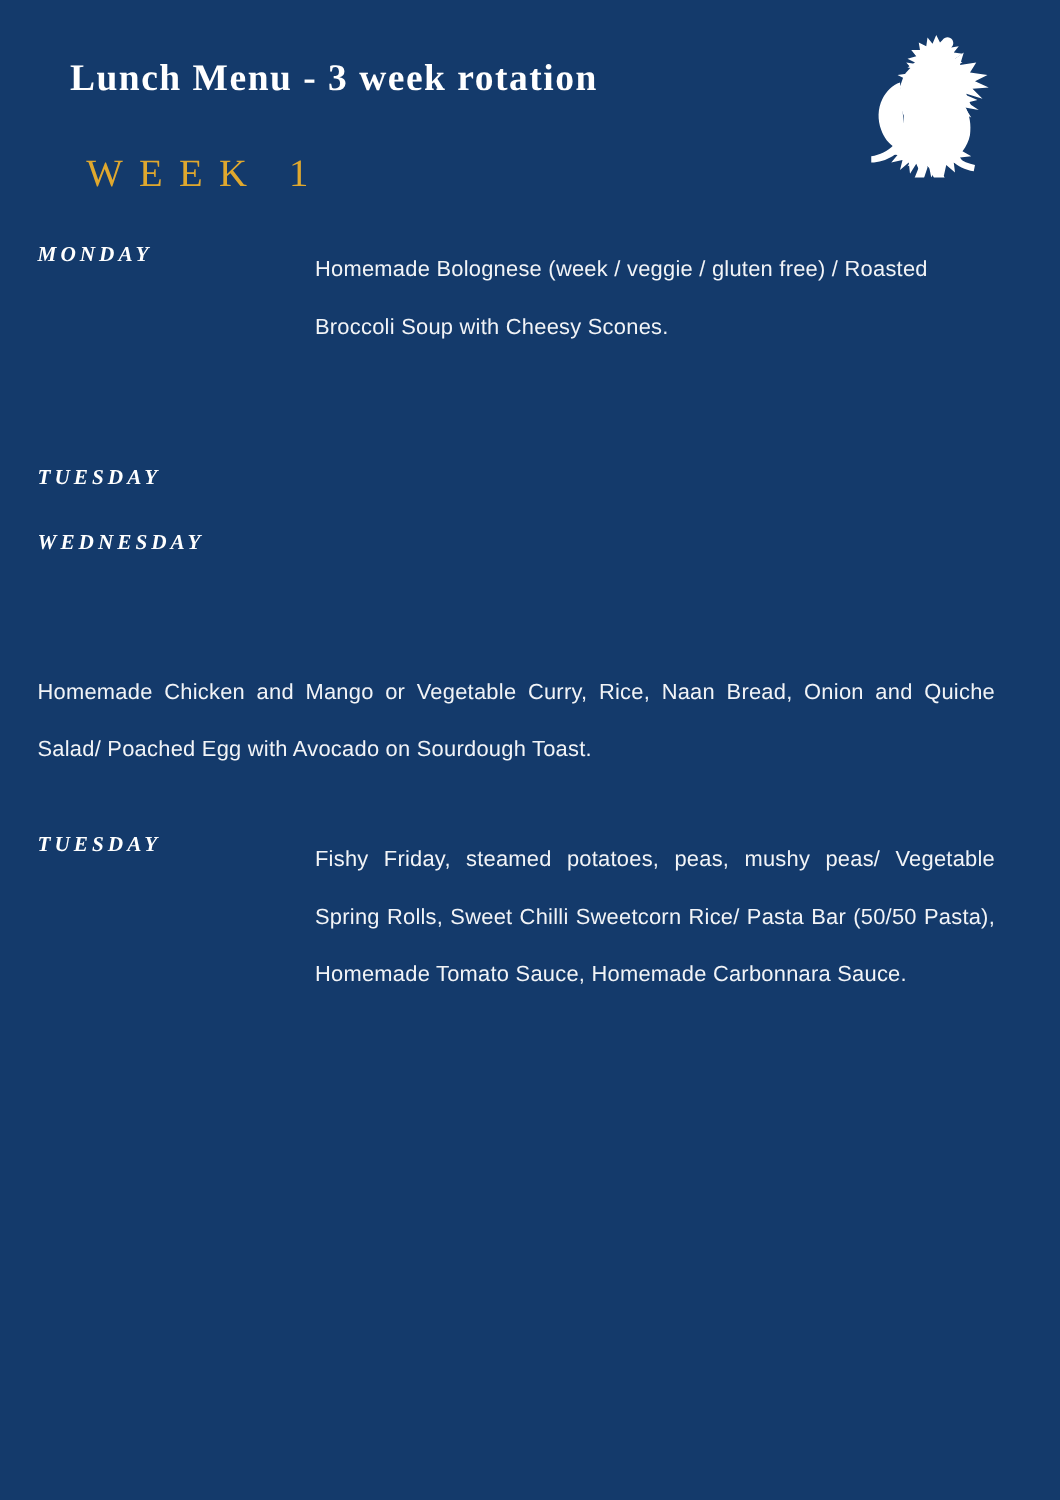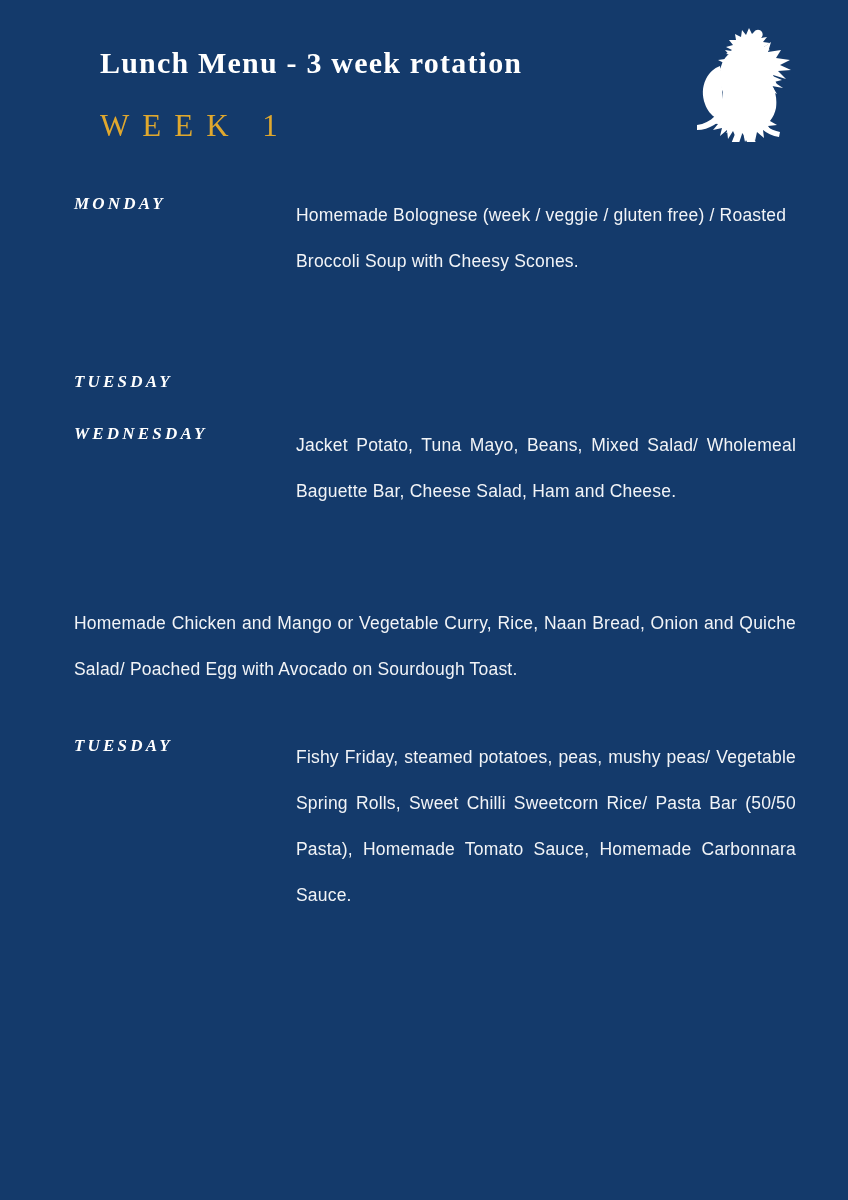--- a/index.html
+++ b/index.html
@@ -12,21 +12,20 @@
     background: #12386b;
     font-family: "Liberation Sans", sans-serif;
     overflow: hidden;
   }
   .page {
     position: relative;
     width: 848px;
     height: 1200px;
     background: #143a6b;
     box-sizing: border-box;
-    padding-left: 44px;
   }
   .header {
     position: relative;
     padding: 36px 44px 0 56px;
     height: 170px;
     box-sizing: border-box;
   }
   .title {
     color: #ffffff;
     font-family: "Liberation Serif", serif;
@@ -34,21 +33,21 @@
     font-size: 30px;
     letter-spacing: 1.2px;
     margin: 0;
     padding-top: 10px;
   }
   .subtitle {
     color: #e0a82e;
     font-family: "Liberation Serif", serif;
     font-size: 31px;
     letter-spacing: 13px;
-    margin: 0;
+    margin: 13px;
     padding-top: 28px;
   }
   .crest {
     position: absolute;
     top: 22px;
     right: 48px;
     width: 120px;
     height: 120px;
   }
   .menu {
@@ -126,21 +125,20 @@
     <div class="spacer-lg"></div>
 
     <div class="row">
       <div class="day">TUESDAY</div>
     </div>
 
     <div class="spacer-sm"></div>
 
     <div class="row">
       <div class="day">WEDNESDAY</div>
-      <div class="items">Jacket Potato, Tuna Mayo, Beans, Mixed Salad/ Wholemeal Baguette Bar, Cheese Salad, Ham and Cheese.</div>
     </div>
 
     <div class="spacer-lg"></div>
 
     <div class="row">
       <div class="items">Homemade Chicken and Mango or Vegetable Curry, Rice, Naan Bread, Onion and Quiche Salad/ Poached Egg with Avocado on Sourdough Toast.</div>
     </div>
 
     <div class="spacer-md"></div>
 

